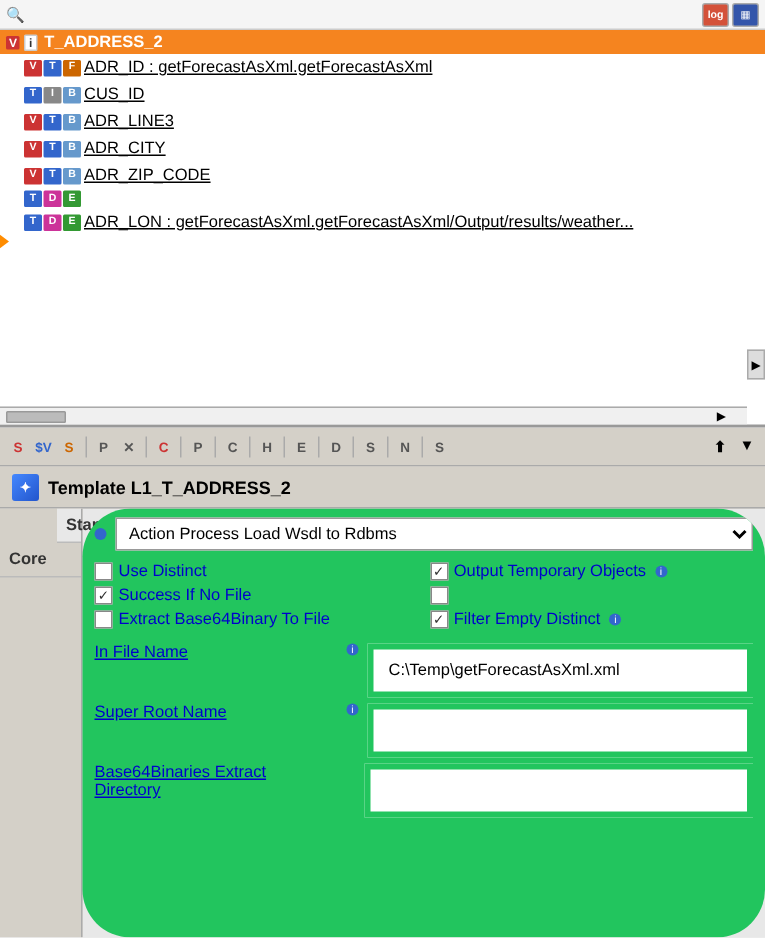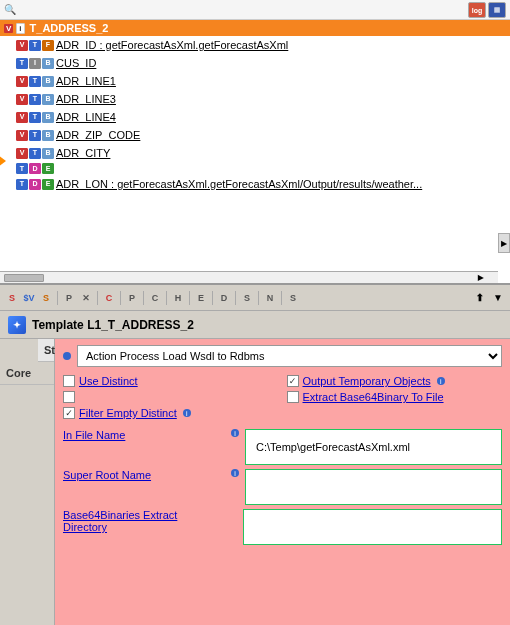--- a/index.html
+++ b/index.html
@@ -260,21 +260,22 @@
     .left-tab.active {
       background: #e8e8e8;
       margin-left: 38px;
     }
 
     
     .main-content {
       flex: 1;
       padding: 6px 8px;
       overflow: auto;
-      background: #fca5a5;
+      background: #22c55e;
+      border-radius: 32px;
     }
 
     
     .action-row {
       display: flex;
       align-items: center;
       gap: 6px;
       margin-bottom: 8px;
     }
 
@@ -325,21 +326,20 @@
 
     .cb.checked::after {
       content: '✓';
       color: #333;
       font-size: 9px;
     }
 
     .cb-label {
       font-size: 11px;
       color: #0000cc;
-      text-decoration: underline;
       cursor: pointer;
     }
 
     .info-dot {
       width: 8px;
       height: 8px;
       background: #3366cc;
       border-radius: 50%;
       display: inline-flex;
       align-items: center;
@@ -368,21 +368,21 @@
       font-size: 11px;
       color: #0000cc;
       text-decoration: underline;
       cursor: pointer;
       flex-shrink: 0;
     }
 
     .field-input {
       flex: 1;
       height: 36px;
-      border: 1px solid #22c55e;
+      border: 4px solid #22c55e;
       background: white;
       font-size: 11px;
       padding: 0 10px;
     }
   </style>
 </head>
 <body>
 
 <div class="top-panel">
 
@@ -419,53 +419,37 @@
             <span class="icon-box" style="background:#6699cc;color:white;border-color:#6699cc;">B</span>
           </span>
     <span class="tree-text">CUS_ID</span>
   </div>
         <div class="tree-item">
     <span class="icon-vt">
             <span class="icon-box" style="background:#cc3333;color:white;border-color:#cc3333;">V</span>
             <span class="icon-box" style="background:#3366cc;color:white;border-color:#3366cc;">T</span>
             <span class="icon-box" style="background:#6699cc;color:white;border-color:#6699cc;">B</span>
           </span>
-    <span class="tree-text">ADR_LINE1</span>
+    <span class="tree-text">ADR_LINE3</span>
   </div>
         <div class="tree-item">
     <span class="icon-vt">
             <span class="icon-box" style="background:#cc3333;color:white;border-color:#cc3333;">V</span>
             <span class="icon-box" style="background:#3366cc;color:white;border-color:#3366cc;">T</span>
             <span class="icon-box" style="background:#6699cc;color:white;border-color:#6699cc;">B</span>
           </span>
-    <span class="tree-text">ADR_LINE3</span>
+    <span class="tree-text">ADR_CITY</span>
   </div>
         <div class="tree-item">
     <span class="icon-vt">
             <span class="icon-box" style="background:#cc3333;color:white;border-color:#cc3333;">V</span>
             <span class="icon-box" style="background:#3366cc;color:white;border-color:#3366cc;">T</span>
             <span class="icon-box" style="background:#6699cc;color:white;border-color:#6699cc;">B</span>
           </span>
-    <span class="tree-text">ADR_LINE4</span>
-  </div>
-        <div class="tree-item">
-    <span class="icon-vt">
-            <span class="icon-box" style="background:#cc3333;color:white;border-color:#cc3333;">V</span>
-            <span class="icon-box" style="background:#3366cc;color:white;border-color:#3366cc;">T</span>
-            <span class="icon-box" style="background:#6699cc;color:white;border-color:#6699cc;">B</span>
-          </span>
     <span class="tree-text">ADR_ZIP_CODE</span>
-  </div>
-        <div class="tree-item">
-    <span class="icon-vt">
-            <span class="icon-box" style="background:#cc3333;color:white;border-color:#cc3333;">V</span>
-            <span class="icon-box" style="background:#3366cc;color:white;border-color:#3366cc;">T</span>
-            <span class="icon-box" style="background:#6699cc;color:white;border-color:#6699cc;">B</span>
-          </span>
-    <span class="tree-text">ADR_CITY</span>
   </div>
         <div class="tree-item">
     <span class="icon-vt">
             <span class="icon-box" style="background:#3366cc;color:white;border-color:#3366cc;">T</span>
             <span class="icon-box" style="background:#cc3399;color:white;border-color:#cc3399;">D</span>
             <span class="icon-box" style="background:#339933;color:white;border-color:#339933;">E</span>
           </span>
   </div>
         <div class="tree-item">
     <span class="icon-vt">
@@ -545,20 +529,24 @@
 
       <div class="checkboxes-grid" id="checkboxes-container">
       <div class="checkbox-item">
             <div class="cb"></div>
             <span class="cb-label">Use Distinct</span>
           </div>
           <div class="checkbox-item">
             <div class="cb checked"></div>
             <span class="cb-label">Output Temporary Objects</span>
             <span class="info-dot">i</span>
+          </div>
+          <div class="checkbox-item">
+            <div class="cb checked"></div>
+            <span class="cb-label">Success If No File</span>
           </div>
           <div class="checkbox-item">
             <div class="cb"></div>
           </div>
           <div class="checkbox-item">
             <div class="cb"></div>
             <span class="cb-label">Extract Base64Binary To File</span>
           </div>
           <div class="checkbox-item">
             <div class="cb checked"></div>

